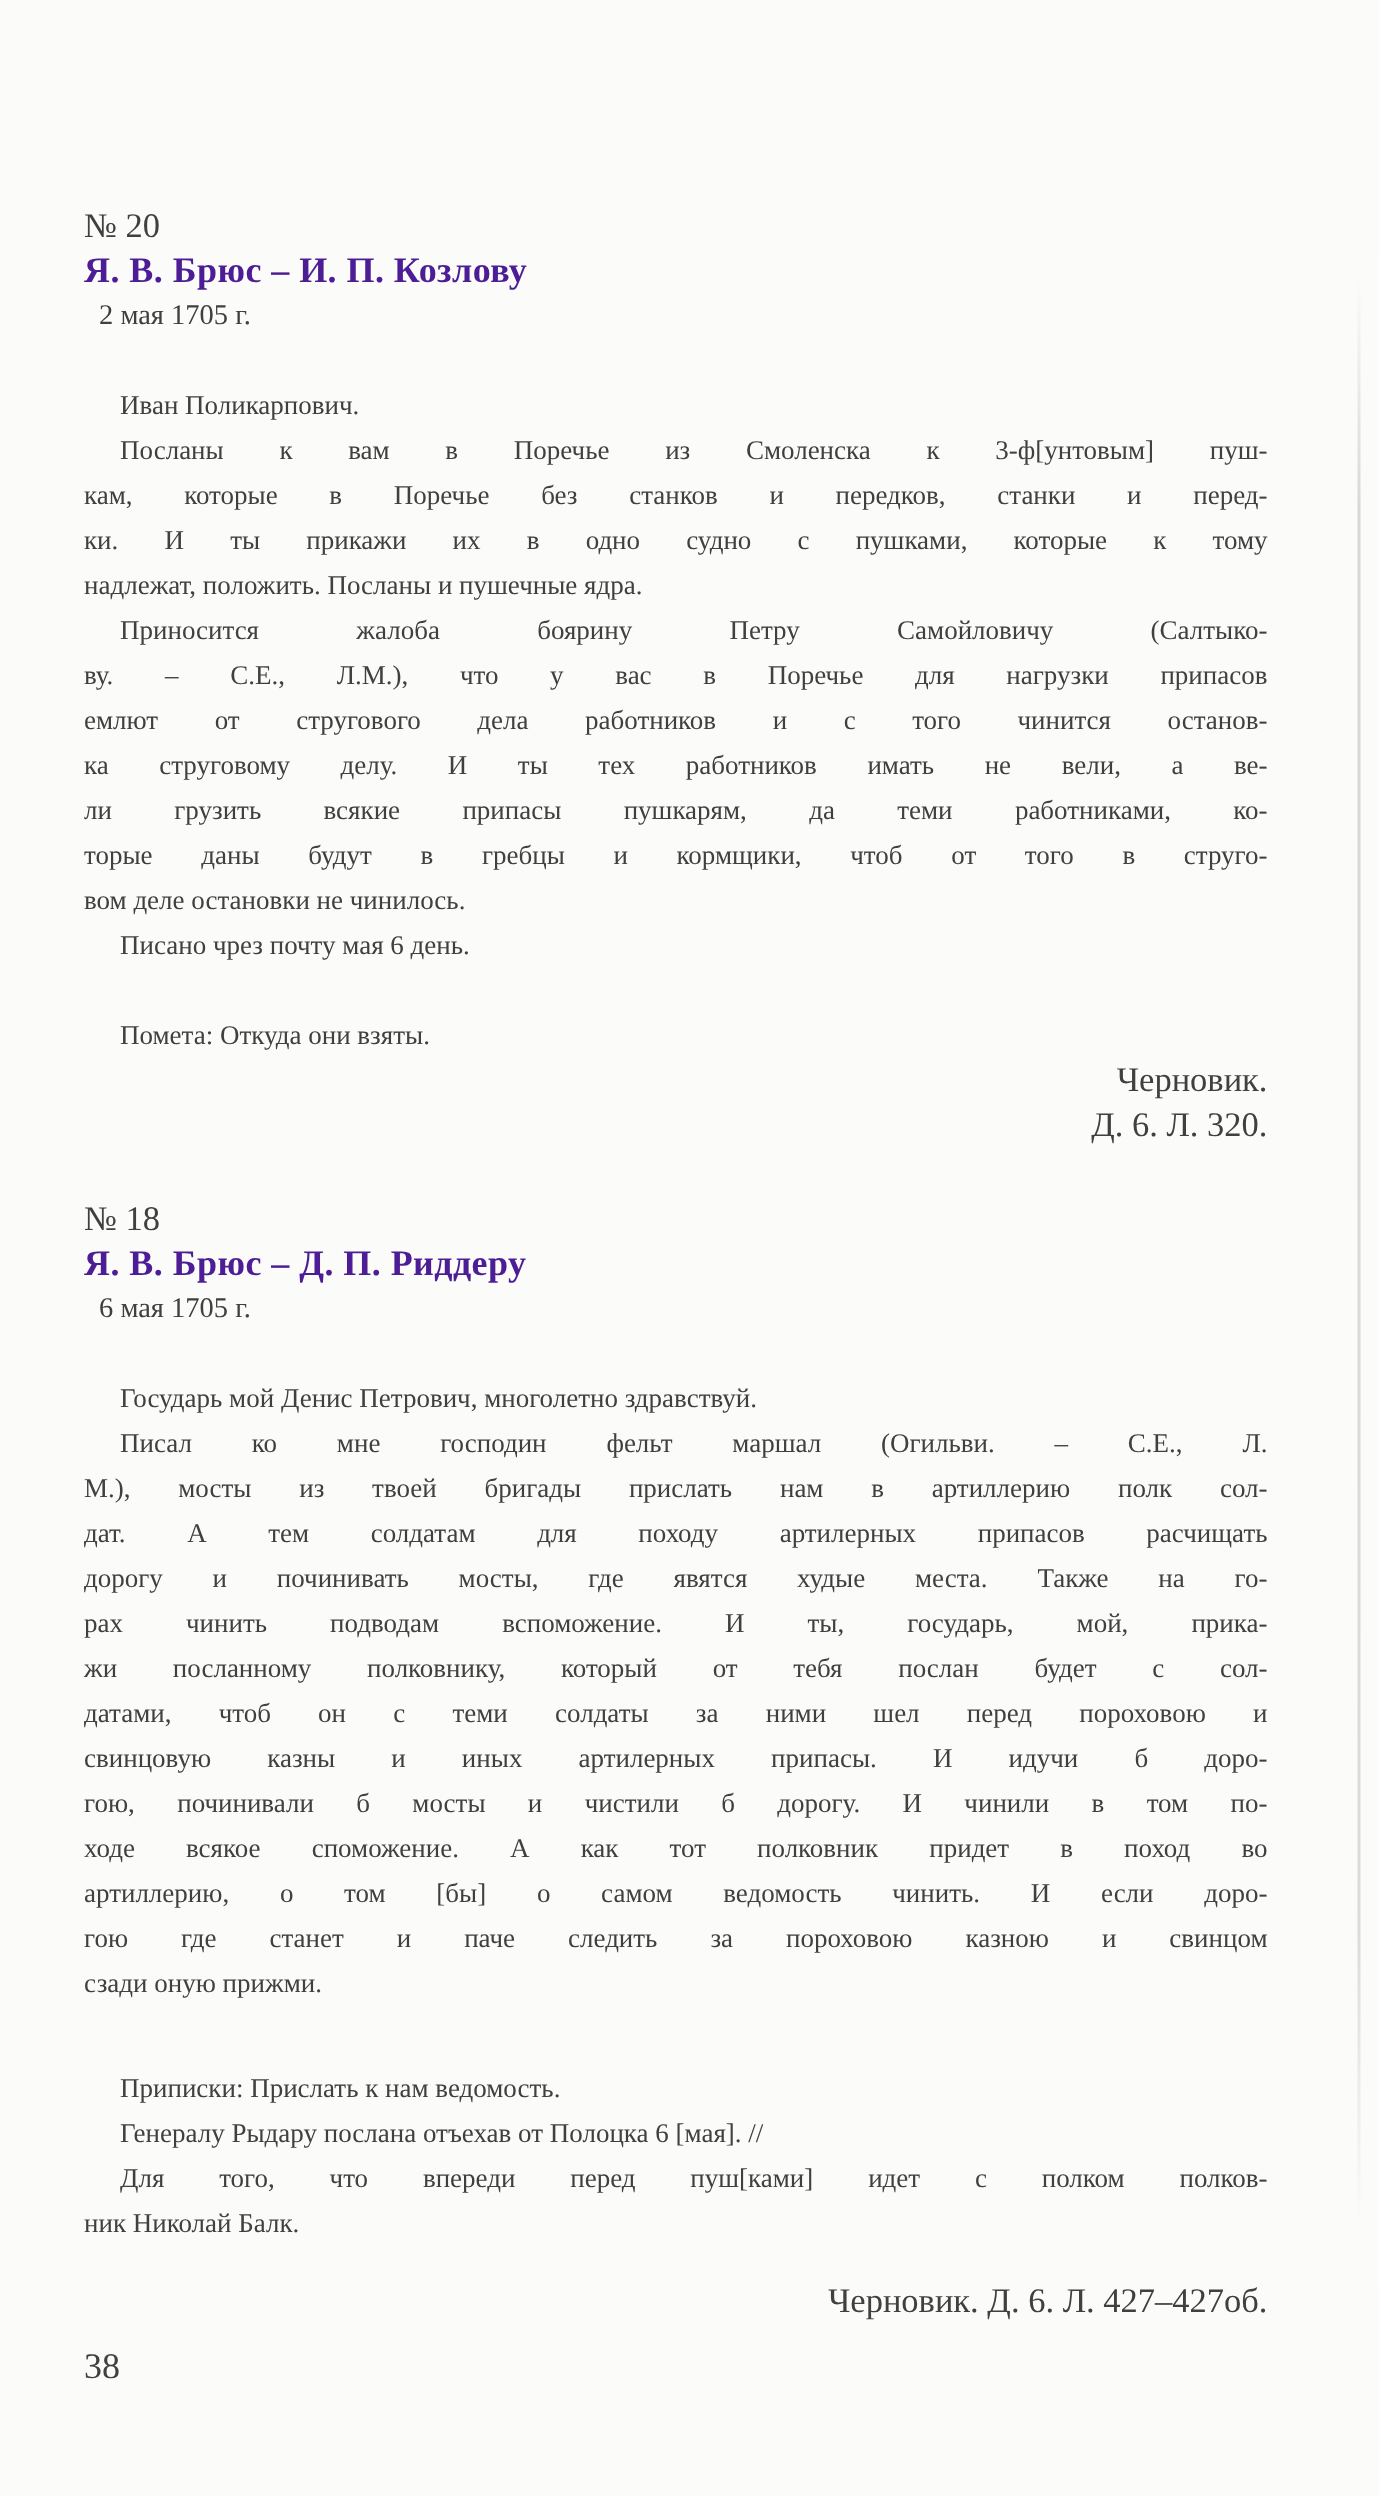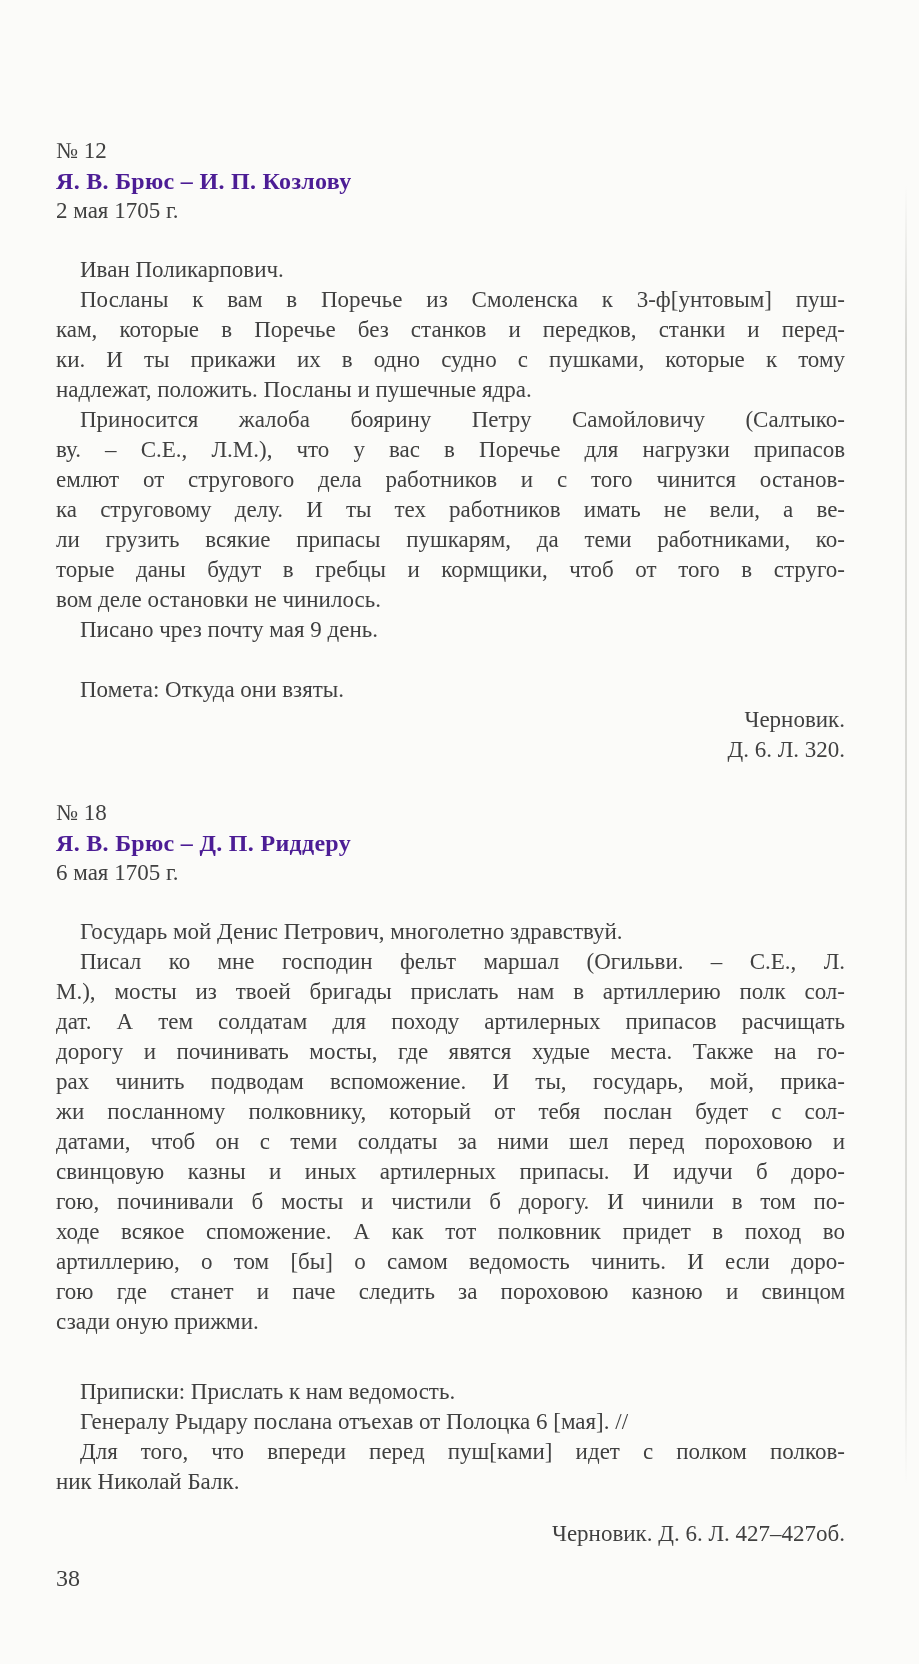--- a/index.html
+++ b/index.html
@@ -29,25 +29,25 @@
       rgba(172,172,166,0.40) 85%,
       rgba(178,178,172,0) 100%);
   }
 
   .letter-head { margin: 0 0 29px 0; }
   .letter-head .num  { font-size: 23px; line-height: 30px; }
   .letter-head .title {
     font-size: 24px; line-height: 30px; font-weight: 700;
     color: #4c1d95; letter-spacing: 0.3px;
   }
-  .letter-head .date { font-size: 23px; line-height: 30px; }
+  .letter-head .date { font-size: 19px; line-height: 30px; margin-left: 10px; }
 
   .para { margin: 0; }
   .line {
-    font-size: 23px;
+    font-size: 18px;
     line-height: 30px;
     text-align: justify;
     text-align-last: justify;
     white-space: normal;
   }
   .line.last { text-align-last: left; }
   .line.indent { text-indent: 24px; }
 
   .note-block { margin-top: 30px; }
   .ps-block   { margin-top: 40px; }
@@ -69,21 +69,21 @@
 </style>
 </head>
 <body>
 
 <div class="page">
 
   <div class="scan-edge"></div>
 
   <section class="letter">
     <div class="letter-head">
-      <div class="num">№ 12</div>
+      <div class="num">№ 20</div>
       <div class="title">Я. В. Брюс – И. П. Козлову</div>
       <div class="date">2 мая 1705 г.</div>
     </div>
     <div class="body">
         <div class="para">
           <div class="line indent last">Иван Поликарпович.</div>
         </div>
         <div class="para">
           <div class="line indent">Посланы к вам в Поречье из Смоленска к 3-ф[унтовым] пуш-</div>
           <div class="line">кам, которые в Поречье без станков и передков, станки и перед-</div>
@@ -93,21 +93,21 @@
         <div class="para">
           <div class="line indent">Приносится жалоба боярину Петру Самойловичу (Салтыко-</div>
           <div class="line">ву. – С.Е., Л.М.), что у вас в Поречье для нагрузки припасов</div>
           <div class="line">емлют от стругового дела работников и с того чинится останов-</div>
           <div class="line">ка струговому делу. И ты тех работников имать не вели, а ве-</div>
           <div class="line">ли грузить всякие припасы пушкарям, да теми работниками, ко-</div>
           <div class="line">торые даны будут в гребцы и кормщики, чтоб от того в струго-</div>
           <div class="line last">вом деле остановки не чинилось.</div>
         </div>
         <div class="para">
-          <div class="line indent last">Писано чрез почту мая 9 день.</div>
+          <div class="line indent last">Писано чрез почту мая 6 день.</div>
         </div>
       </div>
     <div class="note-block">
         <div class="para">
           <div class="line indent last">Помета: Откуда они взяты.</div>
         </div>
       </div>
     <div class="source">
         <div class="src-line">Черновик.</div>
         <div class="src-line">Д. 6. Л. 320.</div>

